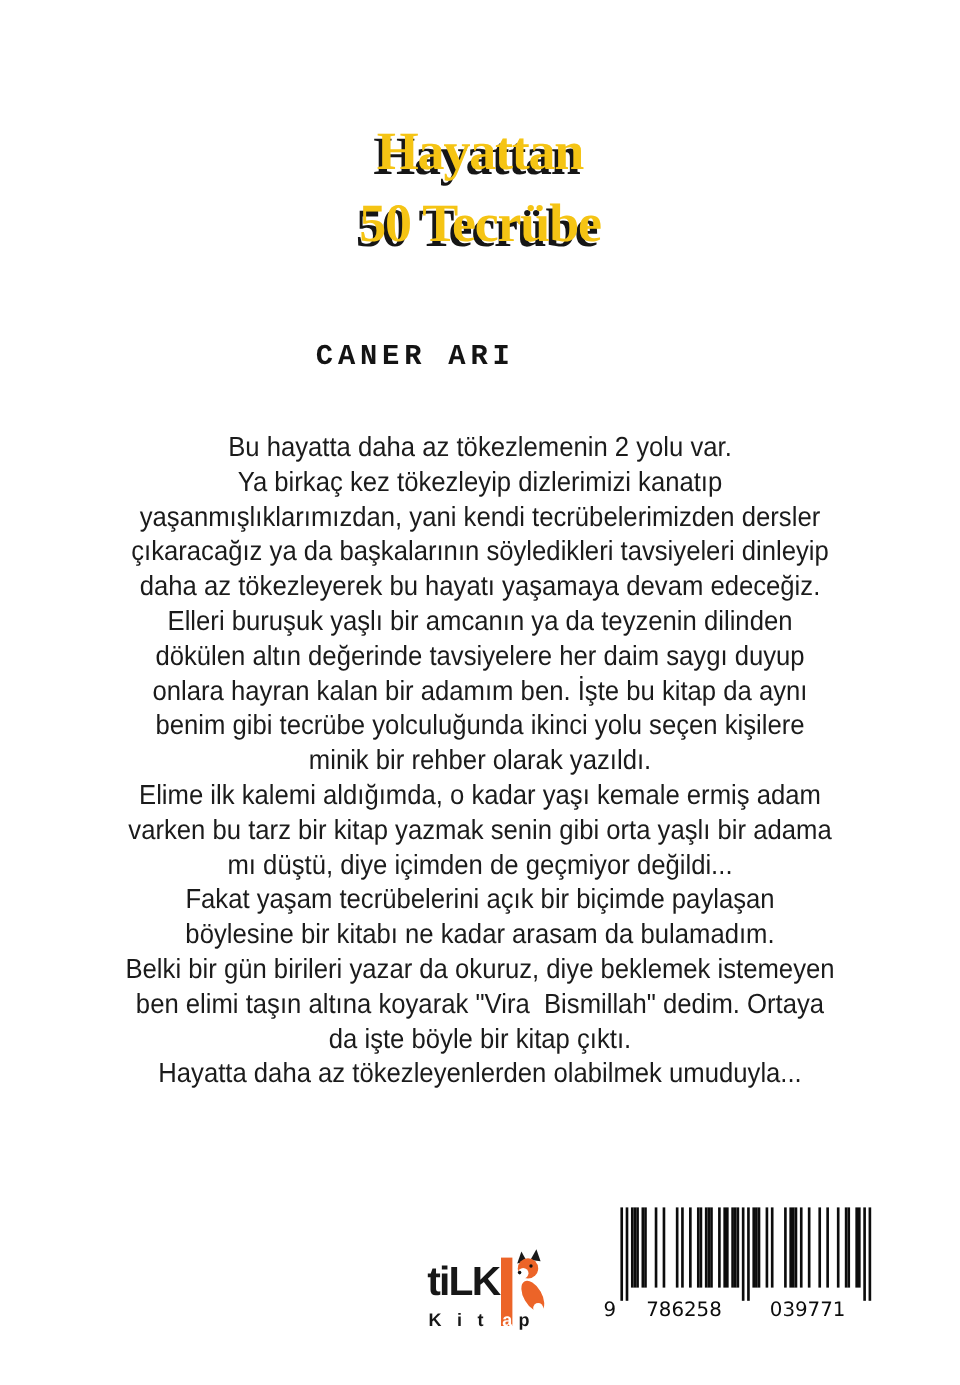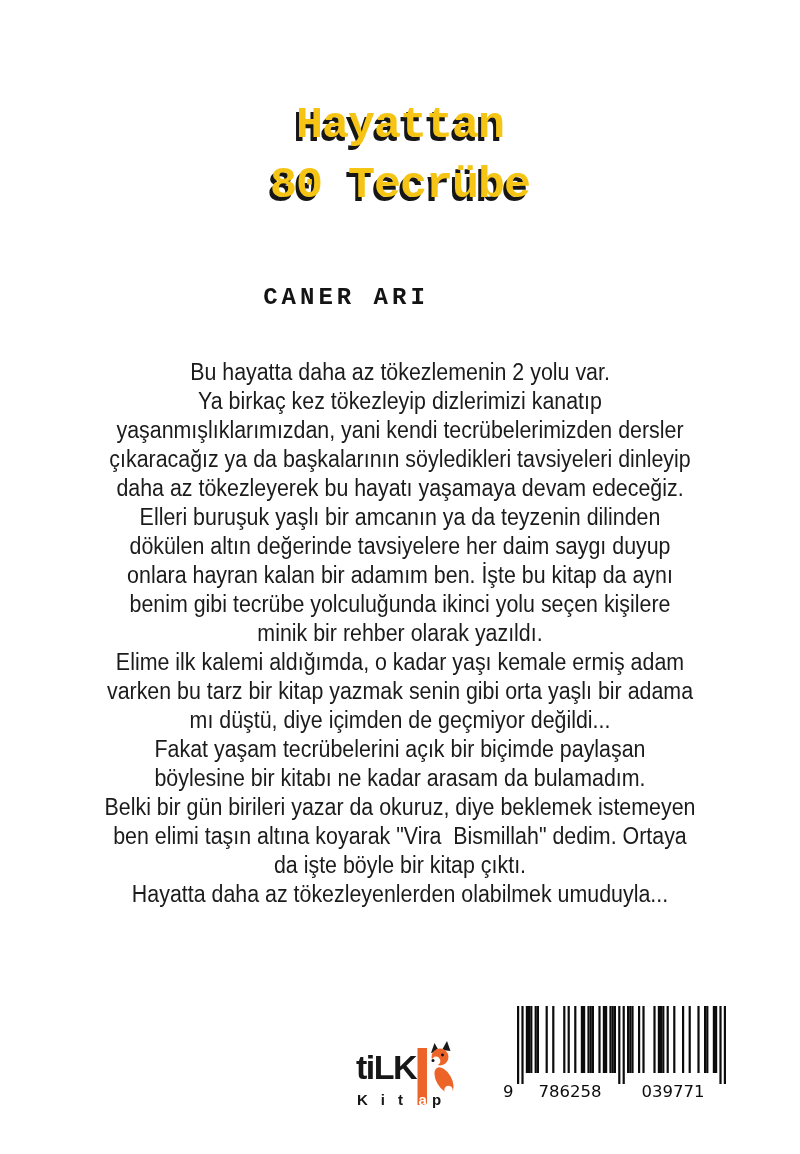--- a/index.html
+++ b/index.html
@@ -6,21 +6,21 @@
   .page{
     position:relative;
     width:800px;height:1154px;
     background:#ffffff;
     overflow:hidden;
     font-family:"Liberation Sans", sans-serif;
   }
   .title-block{
     position:absolute;top:96px;left:0;width:800px;
     text-align:center;
-    font-family:Liberation Mono, monospace;
+    font-family:Liberation Serif, serif;
     font-weight:bold;
     font-size:45px;
     line-height:60px;
     letter-spacing:-1px;
   }
   .author{
     position:absolute;top:284px;left:0;width:692px;
     text-align:center;
     font-family:"Liberation Mono", monospace;
     font-weight:bold;
@@ -57,21 +57,21 @@
     font-size:16.5px;fill:#0c0c0c;
   }
 </style>
 </head>
 <body>
 
 <div class="page">
 
   <div class="title-block" style="color: rgb(245, 196, 20); text-shadow: rgb(22, 22, 22) -3px 4px 0px;">
     <div>Hayattan</div>
-    <div>80 Tecrübe</div>
+    <div>50 Tecrübe</div>
   </div>
 
   <div class="author">CANER ARI</div>
 
   <div class="body-block">
       <div class="body-line">Bu hayatta daha az tökezlemenin 2 yolu var.</div>
       <div class="body-line">Ya birkaç kez tökezleyip dizlerimizi kanatıp</div>
       <div class="body-line">yaşanmışlıklarımızdan, yani kendi tecrübelerimizden dersler</div>
       <div class="body-line">çıkaracağız ya da başkalarının söyledikleri tavsiyeleri dinleyip</div>
       <div class="body-line">daha az tökezleyerek bu hayatı yaşamaya devam edeceğiz.</div>

